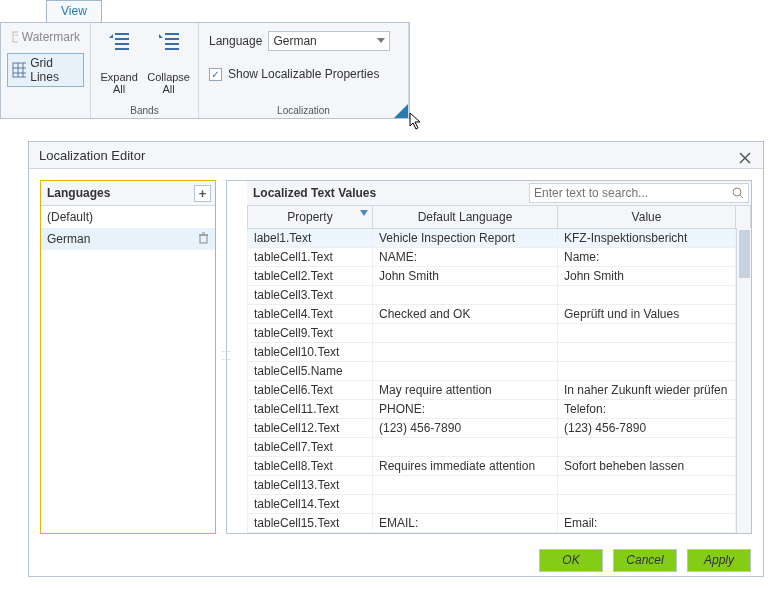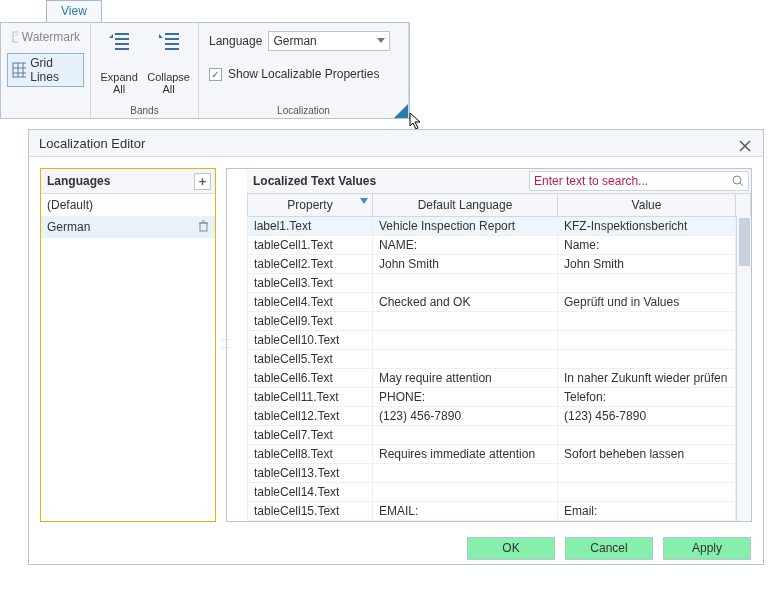--- a/index.html
+++ b/index.html
@@ -90,21 +90,21 @@
       position: absolute; right: 0; bottom: 0; width: 14px; height: 14px;
     }
 
     .cursor-icon {
       position: absolute; left: 409px; top: 112px; width: 14px; height: 18px;
     }
 
     
     .editor {
       position: absolute;
-      left: 28px; top: 129px;
+      left: 28px; top: 141px;
       width: 736px; height: 436px;
       border: 1px solid #b8c4d0;
       background: #fff;
       display: flex; flex-direction: column;
     }
     .editor-title {
       height: 34px;
       background: #f4f6fa;
       border-bottom: 1px solid #d0d8e2;
       display: flex; align-items: center;
@@ -169,21 +169,21 @@
       font-weight: bold;
     }
     .search-box {
       width: 220px; height: 20px;
       border: 1px solid #ccd4de;
       background: #fff;
       display: flex; align-items: center; justify-content: space-between;
       padding: 0 4px; margin-right: 2px;
       font-weight: normal;
     }
-    .search-box span:first-child { color: #be185d; }
+    .search-box span:first-child { color: #737373; }
 
     .table-wrap { flex: 1; position: relative; overflow: hidden; }
     table { width: 100%; border-collapse: collapse; table-layout: fixed; }
     th {
       text-align: center; font-weight: normal;
       background: #f4f6fa;
       border: 1px solid #d0d8e2;
       border-top: none;
       padding: 3px 6px;
       height: 22px;
@@ -213,24 +213,24 @@
       position: absolute; left: 2px; top: 2px; width: 11px; height: 48px;
       background: #c8d2de;
     }
 
     .editor-footer {
       height: 40px;
       display: flex; align-items: center; justify-content: flex-end;
       gap: 10px; padding: 0 12px;
     }
     .dlg-btn {
-      width: 88px; height: 23px;
-      border: 1px solid #b8c4d0;
-      background: #86efac;
-      display: flex; align-items: center; justify-content: center;
+      width: 64px; height: 23px;
+      border: 1px solid #b8c4d0;
+      background: #84cc16;
+      display: flex; align-items: center; justify-content: center; font-style: italic;
     }
 
     .drag-handle {
       position: absolute; left: -6px; top: 166px;
       font-size: 9px; color: #c0c6cf;
       letter-spacing: -1px;
       writing-mode: vertical-rl;
     }
   </style>
 </head>
@@ -417,21 +417,21 @@
                 <td></td>
                 <td class="scroll-col"></td>
               </tr>
               <tr>
                 <td>tableCell10.Text</td>
                 <td></td>
                 <td></td>
                 <td class="scroll-col"></td>
               </tr>
               <tr>
-                <td>tableCell5.Text</td>
+                <td>tableCell5.Name</td>
                 <td></td>
                 <td></td>
                 <td class="scroll-col"></td>
               </tr>
               <tr>
                 <td>tableCell6.Text</td>
                 <td>May require attention</td>
                 <td>In naher Zukunft wieder prüfen</td>
                 <td class="scroll-col"></td>
               </tr>

